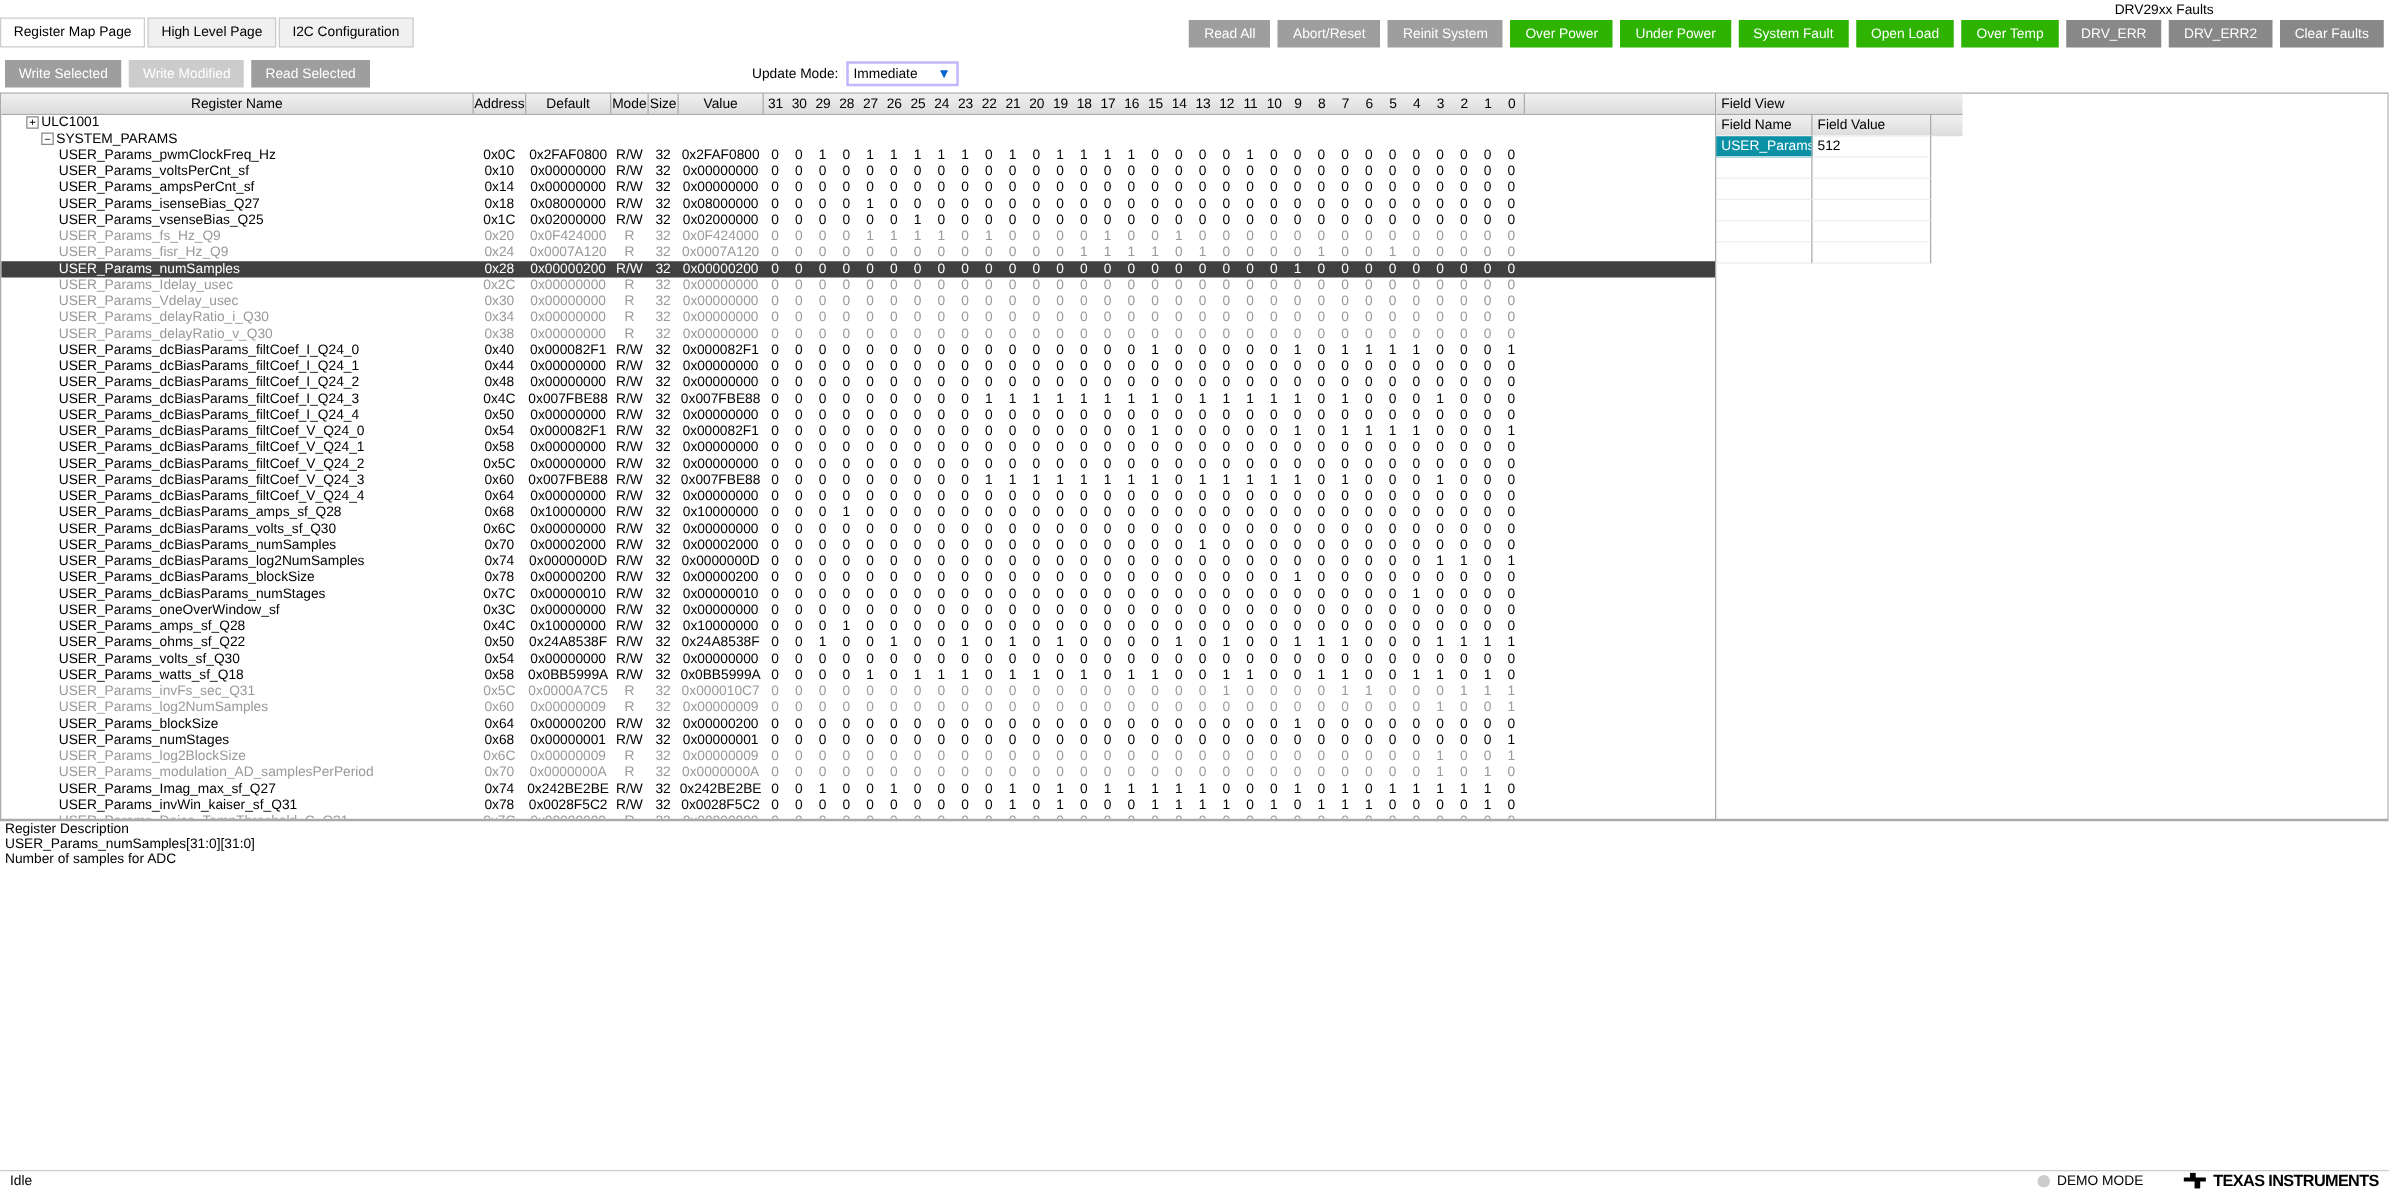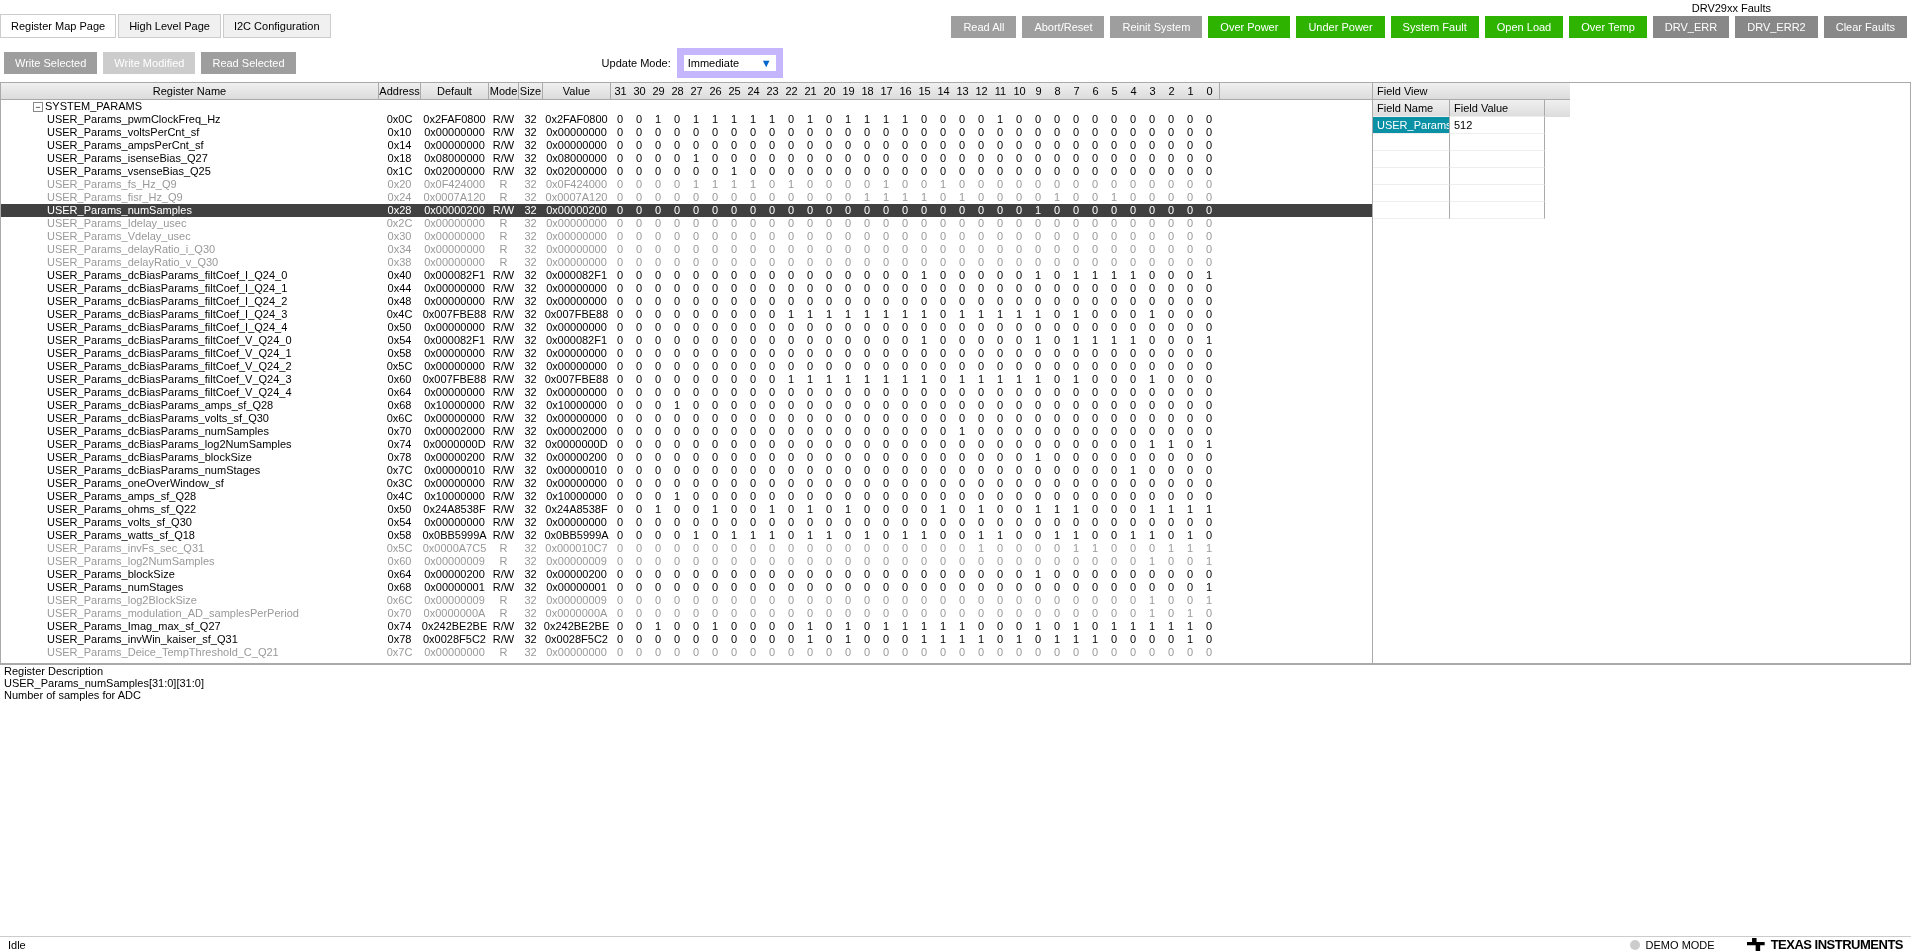--- a/index.html
+++ b/index.html
@@ -9,21 +9,21 @@
 .tab { padding:5px 10px; background:#f0f0f0; border:1px solid #ccc; cursor:pointer;}
 .tab.active { background:#fff;}
 .top-btns { display:flex; gap:6px; position:absolute; top:16px; right:4px;justify-content:flex-end;}
 .btn { padding:5px 12px; background:#9e9e9e; color:#fff; border:none; cursor:pointer;}
 .btn.grn { background:#2db300;}
 .btn.gry2 { background:#888;}
 .toolbar2 { display:flex; align-items:center; margin:10px 0 4px 4px; gap:6px;}
 .btn2 { padding:5px 11px; background:#9e9e9e; color:#fff; border:none; cursor:pointer;}
 .btn2.dis { background:#ccc;}
 .um-lbl { margin-left:300px;}
-.select { width:106px; border:7px solid #c4b5fd; padding:2px 4px; position:relative; display:inline-block;}
+.select { width:90px; border:2px solid #c4b5fd; padding:2px 4px; position:relative; display:inline-block;}
 .select::after{content:"▼"; color:#06c; position:absolute; right:4px;}
 .grid-wrap { display:flex; border:1px solid #aaa; height:582px;}
 .grid-main { width:1372px; overflow:hidden; border-right:1px solid #aaa;}
 .grid-side { width:197px;}
 .hdr-row { display:flex; background:linear-gradient(#f0f0f0,#dcdcdc); border-bottom:1px solid #aaa; height:17px; font-size:10px;}
 .hdr-row > div { border-right:1px solid #aaa; text-align:center; line-height:17px; overflow:hidden;}
 .col-name{width:378px;} .col-addr{width:42px;} .col-def{width:68px;} .col-mode{width:30px;} .col-size{width:24px;} .col-val{width:68px;}
 .col-bit{width:19px;}
 .tree-row{display:flex; height:13px; line-height:13px; font-size:11px;}
 .tree-row.sel{background:#404040; color:#fff;}
@@ -118,20 +118,23 @@
           <div class="col-bit">6</div>
           <div class="col-bit">5</div>
           <div class="col-bit">4</div>
           <div class="col-bit">3</div>
           <div class="col-bit">2</div>
           <div class="col-bit">1</div>
           <div class="col-bit">0</div>
         </div>
   </div>
   <div class="tree-row">
+        <div class="cell name col-name name-root"><span class="exp">+</span><span>ULC1001</span></div>
+      </div>
+  <div class="tree-row">
         <div class="cell name col-name name-top"><span class="exp">−</span><span>SYSTEM_PARAMS</span></div>
       </div>
   <div id="rows">
         <div class="tree-row">
           <div class="cell name col-name">USER_Params_pwmClockFreq_Hz</div>
           <div class="cell col-addr">0x0C</div>
           <div class="cell col-def">0x2FAF0800</div>
           <div class="cell col-mode">R/W</div>
           <div class="cell col-size">32</div>
           <div class="cell col-val">0x2FAF0800</div>

